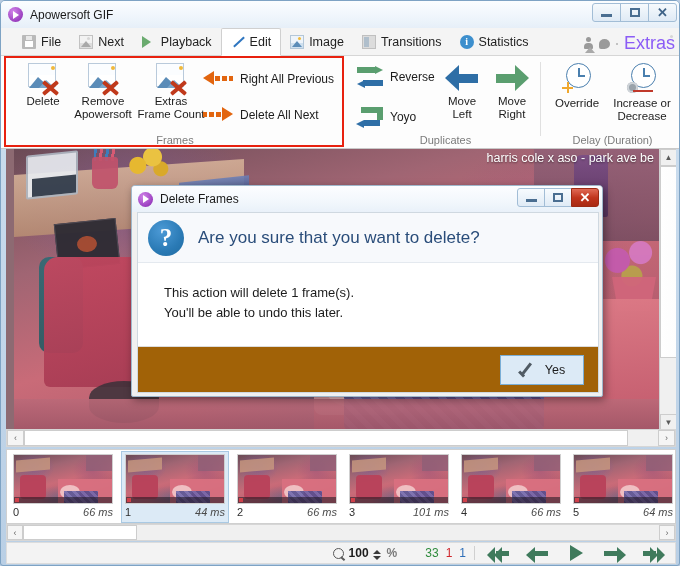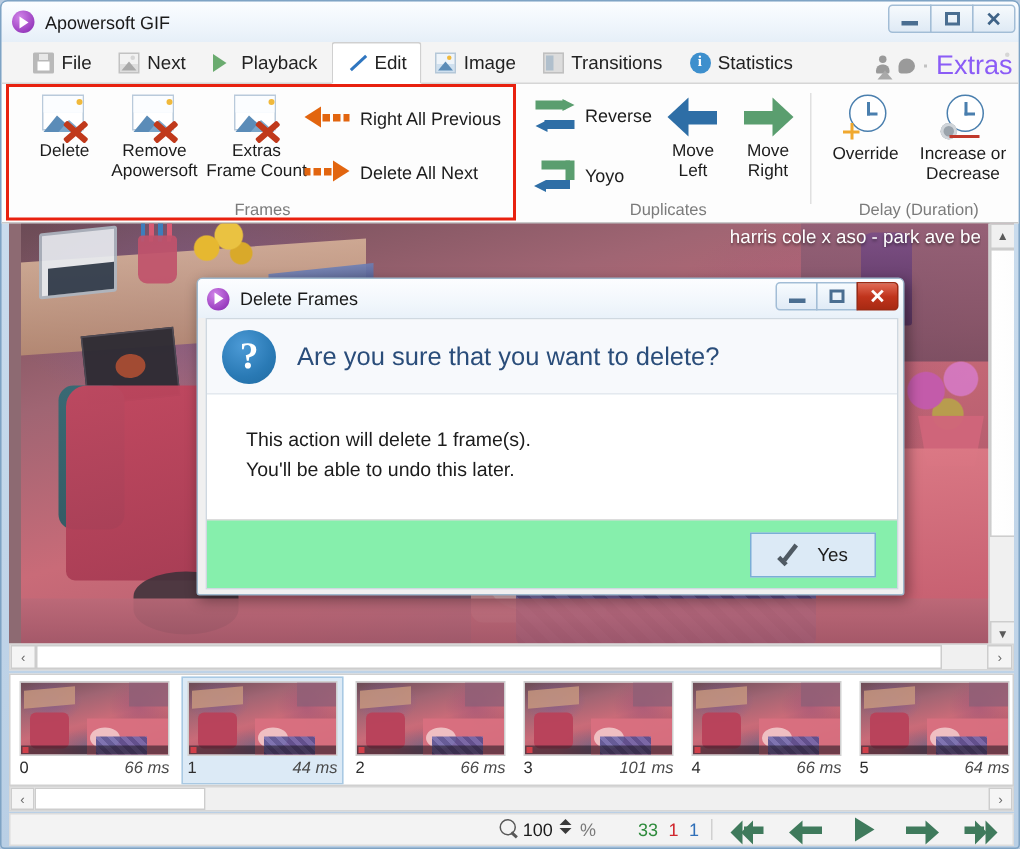--- a/index.html
+++ b/index.html
@@ -352,21 +352,21 @@
   }
   #film-hthumb { height:15px; background:#ffffff; border:1px solid #cdcdcd; flex:0 0 auto; }
 
   
   #statusbar {
     position:absolute; left:5px; top:541px; width:670px; height:22px;
     background:#f3f3f3; border:1px solid #dcdcdc;
     display:flex; align-items:center; justify-content:flex-end;
     padding-right: 6px; gap: 0px;
   }
-  #zoom-group { display:flex; align-items:flex-start; gap:4px; margin-right:6px; }
+  #zoom-group { display:flex; align-items:flex-end; gap:4px; margin-right:6px;font-weight:bold; }
   .mag { width:12px; height:12px; position:relative; }
   .mag:before{content:"";position:absolute;left:0;top:0;width:9px;height:9px;border:1.5px solid #585858;border-radius:50%;}
   .mag:after{content:"";position:absolute;left:8px;top:8px;width:5px;height:1.6px;background:#585858;transform:rotate(42deg);transform-origin:left center;}
   #zoom-value { font-size:12px; color:#1c1c1c; }
   .spinner { display:flex; flex-direction:column; gap:2px; }
   .spinner i { width:0;height:0;border-left:4px solid transparent;border-right:4px solid transparent; display:block;}
   .spinner i.up { border-bottom:4px solid #3a3a3a; }
   .spinner i.dn { border-top:4px solid #3a3a3a; }
   #zoom-pct { font-size:12px; color:#7a7a7a; margin-left:2px;}
   #counters { display:flex; align-items:center; gap:7px; margin:0 8px 0 6px; font-size:12px; }
@@ -420,21 +420,21 @@
     color:#fff; font-size:25px; font-weight:bold; text-align:center; line-height:36px;
     font-family:"Liberation Serif", serif;
     flex:0 0 auto;
   }
   #dlg-question { font-size:17px; color:#2a4d7a; }
   #dlg-message {
     padding: 20px 0 0 26px; font-size:13px; color:#1c1c1c; line-height:20px;
   }
   #dlg-footer {
     position:absolute; left:0; bottom:0; width:100%; height:46px;
-    background:#86efac; border-top:1px solid #dcdcdc;
+    background:#a16207; border-top:1px solid #dcdcdc;
     display:flex; align-items:center; justify-content:flex-end; gap:9px; padding-right:14px;
   }
   .dlg-btn {
     width: 84px; height: 30px;
     display:flex; align-items:center; justify-content:center; gap:10px;
     font-size:12.5px; color:#1c1c1c;
     background:#fdfdfd; border:1px solid #b9b9b9;
   }
   .dlg-btn.primary { background:#dceaf6; border:1px solid #7aaed6; }
   .check-ico { width:16px; height:14px; position:relative; }

